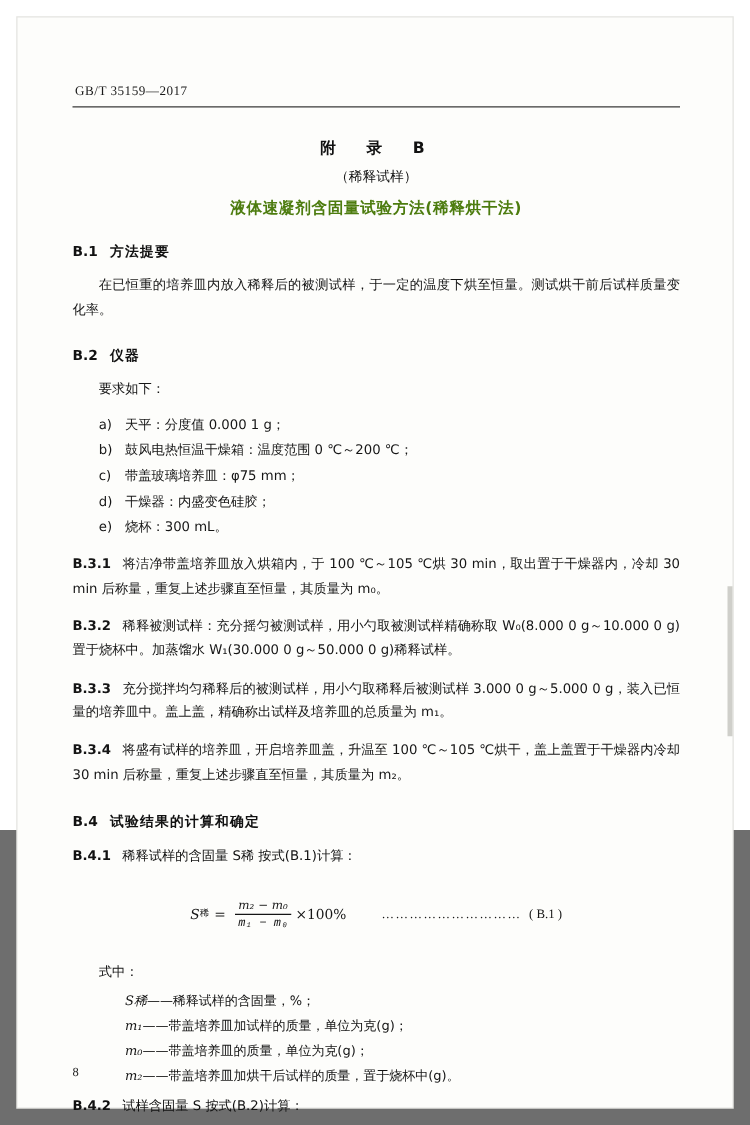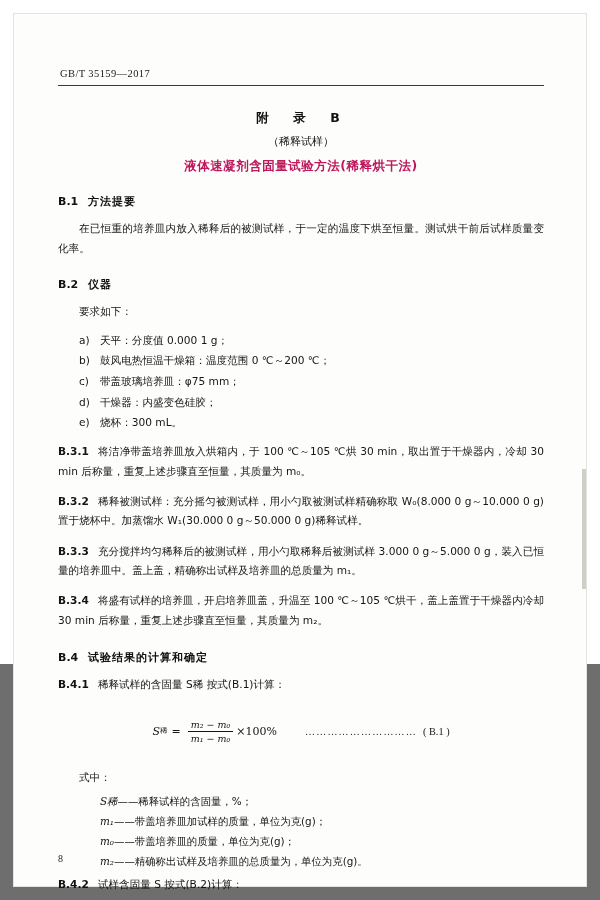--- a/index.html
+++ b/index.html
@@ -61,21 +61,21 @@
   }
   .annex-sub {
     font-size: 11px;
     margin-top: 7px;
     color: #111;
   }
   .annex-name {
     font-size: 12.5px;
     font-weight: bold;
     margin-top: 9px;
-    color: #be185d;
+    color: #4d7c0f;
     letter-spacing: 0.5px;
   }
   .sec {
     margin-top: 19px;
     font-size: 11px;
     font-weight: bold;
     color: #111;
   }
   .sec .num {
     display: inline-block;
@@ -156,20 +156,21 @@
   }
   .frac .top {
     padding: 0 3px 1px 3px;
   }
   .frac .bar {
     border-top: 1px solid #151515;
     width: 100%;
   }
   .frac .bot {
     padding: 1px 3px 0 3px;
+    font-family: Liberation Mono, monospace;
   }
   .sub {
     font-size: 7.5px;
     vertical-align: -2px;
     font-style: normal;
   }
   .dots {
     margin-left: 28px;
     letter-spacing: 1.2px;
     font-style: normal;
@@ -281,21 +282,21 @@
           <span class="dots">…………………………</span>
           <span class="eqno" style="margin-left:6px;">( B.1 )</span>
         </span>
       </div>
 
       <div class="where">式中：</div>
       <ul class="deflist">
         <li><span class="sym">S稀</span><span>——稀释试样的含固量，%；</span></li>
         <li><span class="sym">m₁</span><span>——带盖培养皿加试样的质量，单位为克(g)；</span></li>
         <li><span class="sym">m₀</span><span>——带盖培养皿的质量，单位为克(g)；</span></li>
-        <li><span class="sym">m₂</span><span>——精确称出试样及培养皿的总质量为，单位为克(g)。</span></li>
+        <li><span class="sym">m₂</span><span>——带盖培养皿加烘干后试样的质量，置于烧杯中(g)。</span></li>
       </ul>
 
       <div class="subhead" style="margin-top:6px;"><span class="cnum">B.4.2</span><span>试样含固量 S 按式(B.2)计算：</span></div>
 
     </div>
 
     <div class="page-no">8</div>
   </div>
 </div>
 

